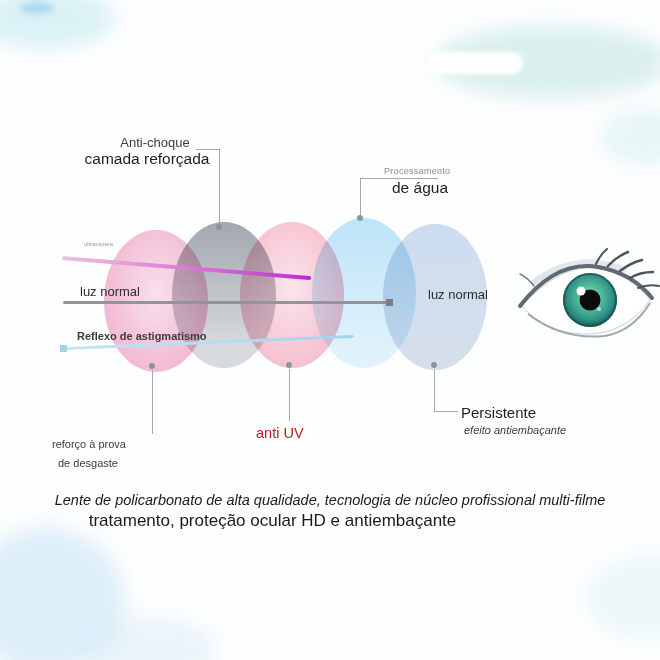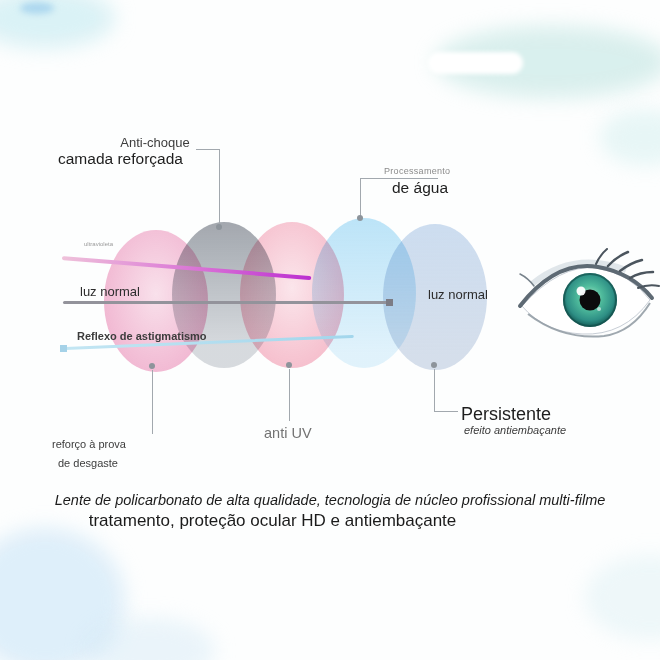--- a/index.html
+++ b/index.html
@@ -65,31 +65,31 @@
     background: #a5d2e8;
   }
 
   
   .conn { position: absolute; background: #a2a8ae; }
   .dot  { position: absolute; width: 6px; height: 6px; border-radius: 50%; background: #8d949b; }
 
   
   .lbl { position: absolute; color: #3a3a3a; white-space: nowrap; }
   .lbl-antichoque-1 { left: 95px;  top: 135px; width: 120px; text-align: center; font-size: 13px; color: #3c3c3c; }
-  .lbl-antichoque-2 { left: 58px;  top: 150px; width: 178px; font-size: 15.5px; color: #1e1e1e; }
+  .lbl-antichoque-2 { left: 58px;  top: 150px; width: 178px; text-align: center; font-size: 15.5px; color: #1e1e1e; }
   .lbl-proc         { left: 384px; top: 166px; font-size: 9px;  color: #8b8b8b; letter-spacing: .3px; }
   .lbl-agua         { left: 392px; top: 179px; font-size: 15.5px; color: #1e1e1e; }
   .lbl-uv-tiny      { left: 84px;  top: 241px; font-size: 6px; color: #9a9a9a; }
   .lbl-luz-left     { left: 80px;  top: 284px; font-size: 13px; color: #2d2d2d; }
   .lbl-luz-right    { left: 428px; top: 287px; font-size: 13px; color: #2d2d2d; }
   .lbl-reflexo      { left: 77px;  top: 330px; font-size: 11px; color: #3c3c3c; font-weight: bold; }
-  .lbl-antiuv       { left: 264px; top: 425px; font-size: 14.5px; color: #737373; }
+  .lbl-antiuv       { left: 256px; top: 425px; font-size: 14.5px; color: #b91c1c; }
   .lbl-reforco-1    { left: 52px;  top: 438px; font-size: 11px; color: #3c3c3c; }
   .lbl-reforco-2    { left: 58px;  top: 457px; font-size: 11px; color: #3c3c3c; text-align: center; }
-  .lbl-persist-1    { left: 461px; top: 404px; font-size: 18px; color: #1e1e1e; }
+  .lbl-persist-1    { left: 461px; top: 404px; font-size: 15px; color: #1e1e1e; }
   .lbl-persist-2    { left: 464px; top: 424px; font-size: 11px; color: #3c3c3c; font-style: italic; }
 
   
   .footer-1 { position: absolute; left: 0; top: 492px; width: 660px; text-align: center;
               font-size: 14.5px; color: #1b1b1b; font-style: italic; }
   .footer-2 { position: absolute; left: 0; top: 511px; width: 545px; text-align: center;
               font-size: 17px; color: #1b1b1b; }
 
   .eye-wrap { position: absolute; left: 512px; top: 248px; width: 148px; height: 105px; }
 </style>

